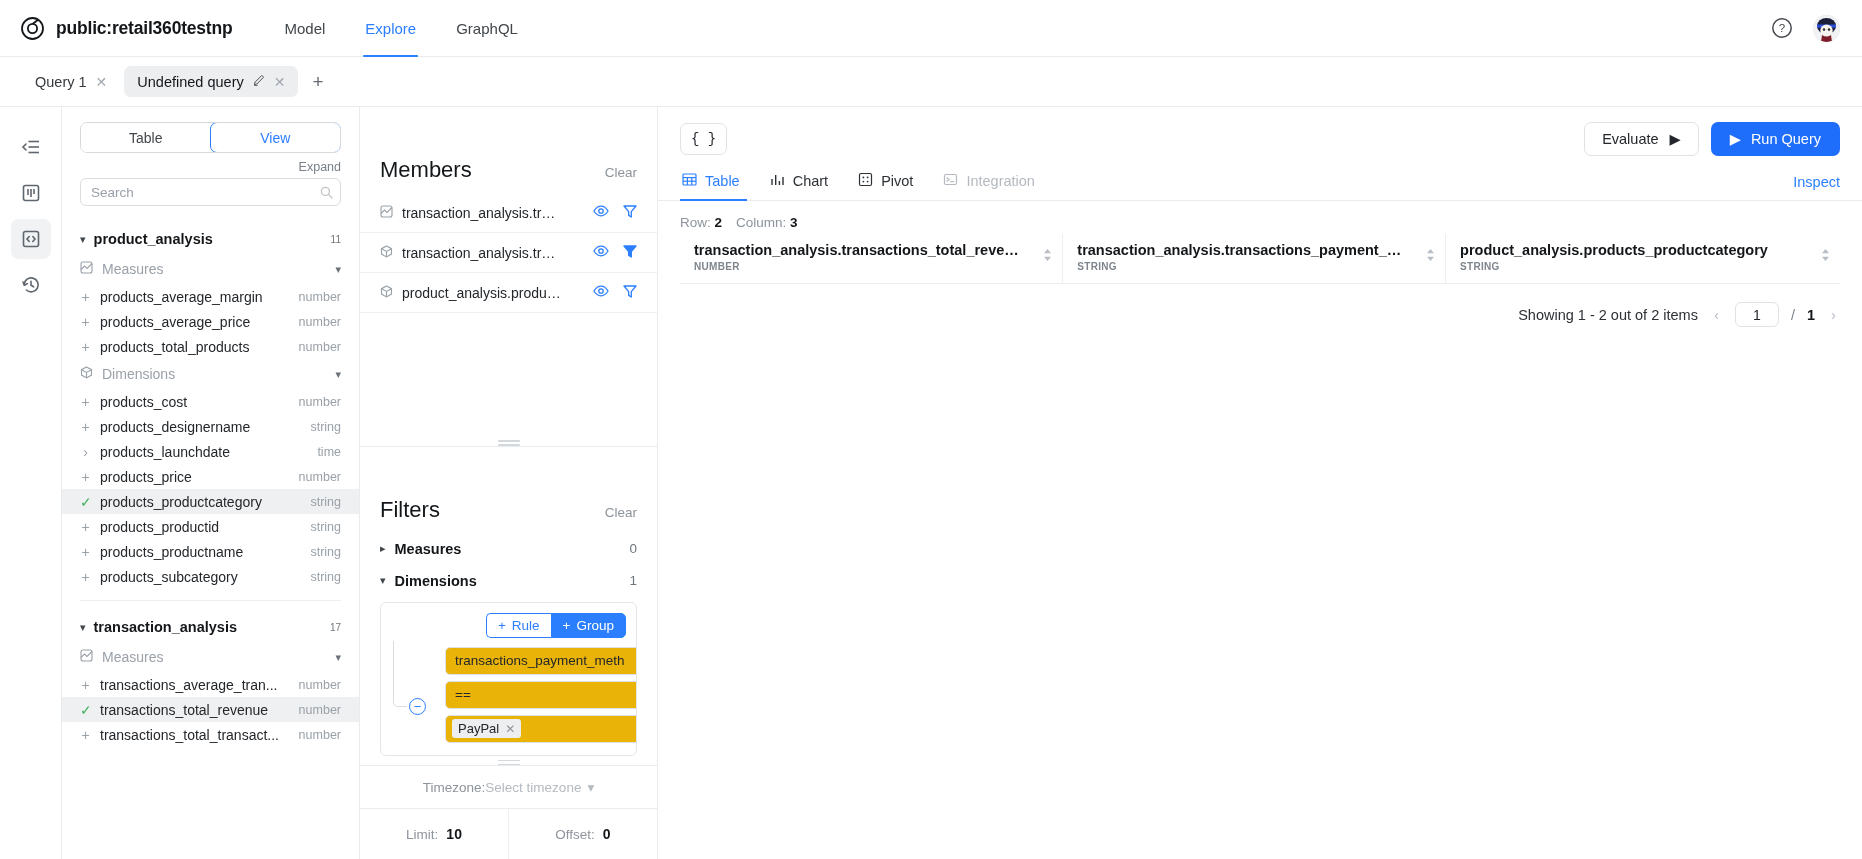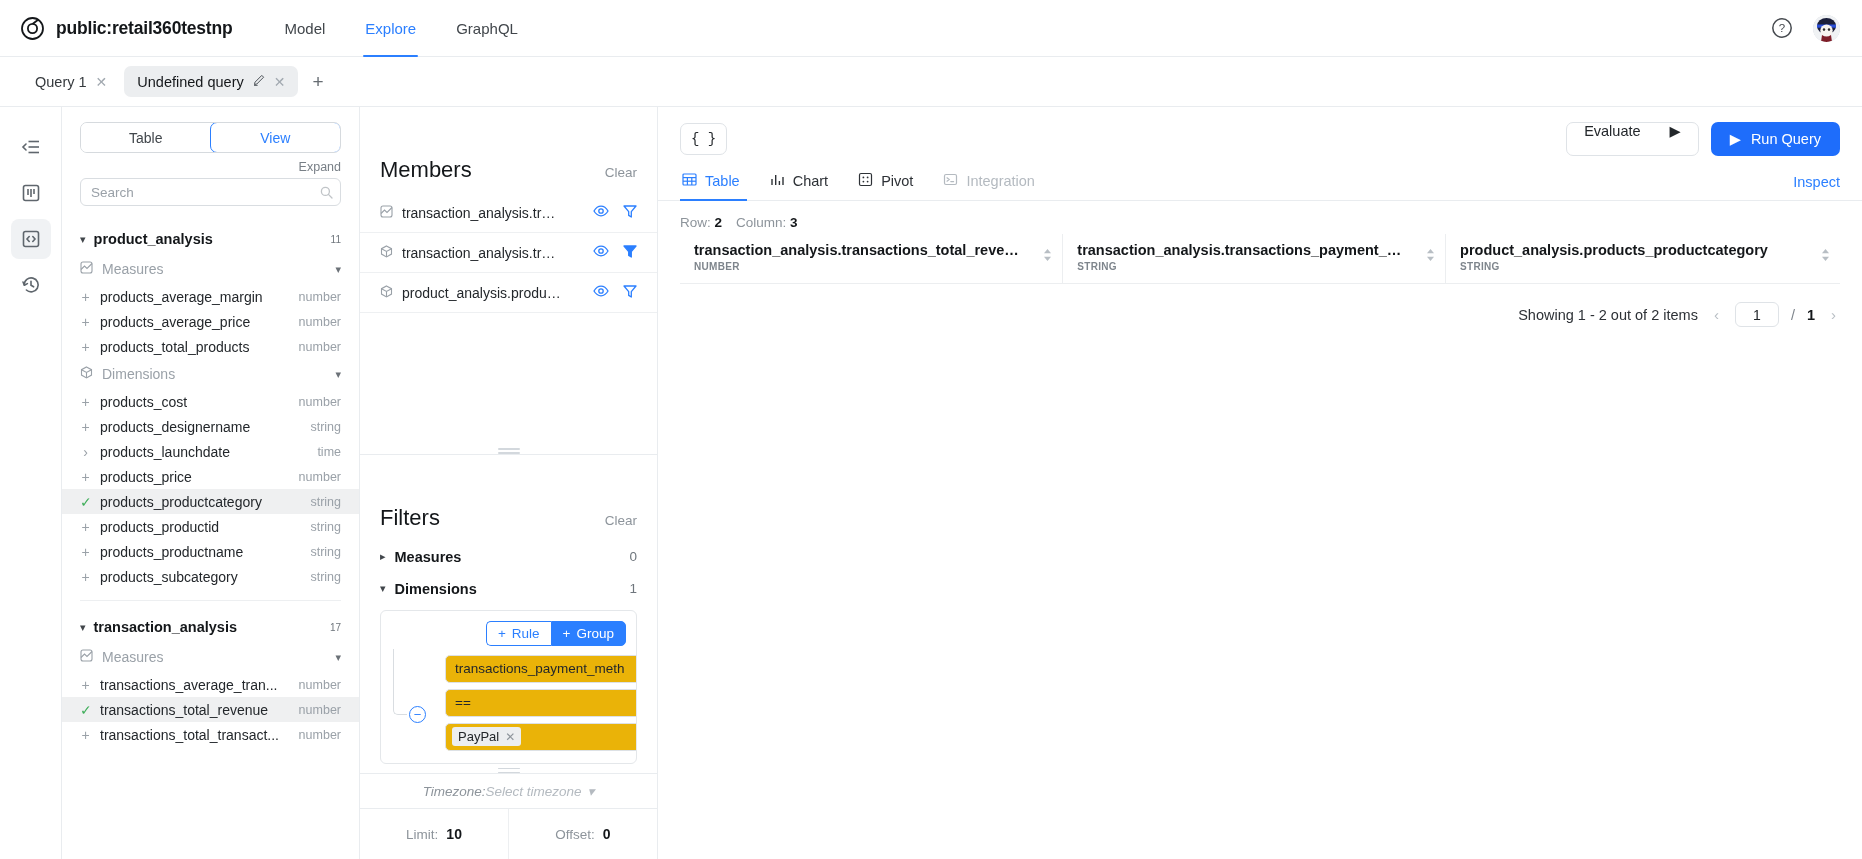--- a/index.html
+++ b/index.html
@@ -205,21 +205,21 @@
   .minus-btn {
     position: absolute; left: 28px; bottom: 28px;
     width: 17px; height: 17px; border-radius: 50%;
     border: 1.4px solid #2b7fff; color: #2b7fff;
     display: flex; align-items: center; justify-content: center;
     font-size: 13px; line-height: 1; cursor: pointer; background: #fff;
   }
   .tz-row {
     border-top: 1px solid #e9ecef; border-bottom: 1px solid #e9ecef;
     display: flex; align-items: center; justify-content: center; 
-    height: 36px; font-size: 13.5px; font-style: italic;
+    height: 44px; font-size: 13.5px;
   }
   .tz-label { color: #8d949b; }
   .tz-val { color: #b4bac0; display: flex; align-items: center; gap: 6px; cursor: pointer; }
   .lo-row { display: flex; height: 50px; }
   .lo-cell {
     flex: 1; display: flex; align-items: center; justify-content: center; gap: 8px;
     font-size: 13.5px;
   }
   .lo-cell + .lo-cell { border-left: 1px solid #edeff1; }
   .lo-label { color: #8d949b; }
@@ -232,21 +232,21 @@
   }
   .json-btn {
     width: 47px; height: 32px; border: 1px solid #dfe3e7; border-radius: 7px;
     display: flex; align-items: center; justify-content: center;
     font-size: 14px; color: #23272b; cursor: pointer;
     font-family: "Liberation Mono", monospace;
   }
   .main-top-spacer { flex: 1; }
   .btn-eval {
     height: 34px; padding: 0 17px; border: 1px solid #dfe3e7; border-radius: 7px;
-    display: flex; gap: 29px;
+    display: flex; align-items: center; gap: 11px;
     font-size: 14.5px; color: #23272b; background: #fff; cursor: pointer;
   }
   .btn-run {
     height: 34px; padding: 0 19px; border-radius: 7px; background: #1e6dfb;
     display: flex; align-items: center; gap: 10px;
     font-size: 14.5px; color: #fff; cursor: pointer; border: none;
     font-family: "Liberation Sans", sans-serif;
   }
   .viewtabs {
     display: flex; align-items: flex-end; gap: 0;

